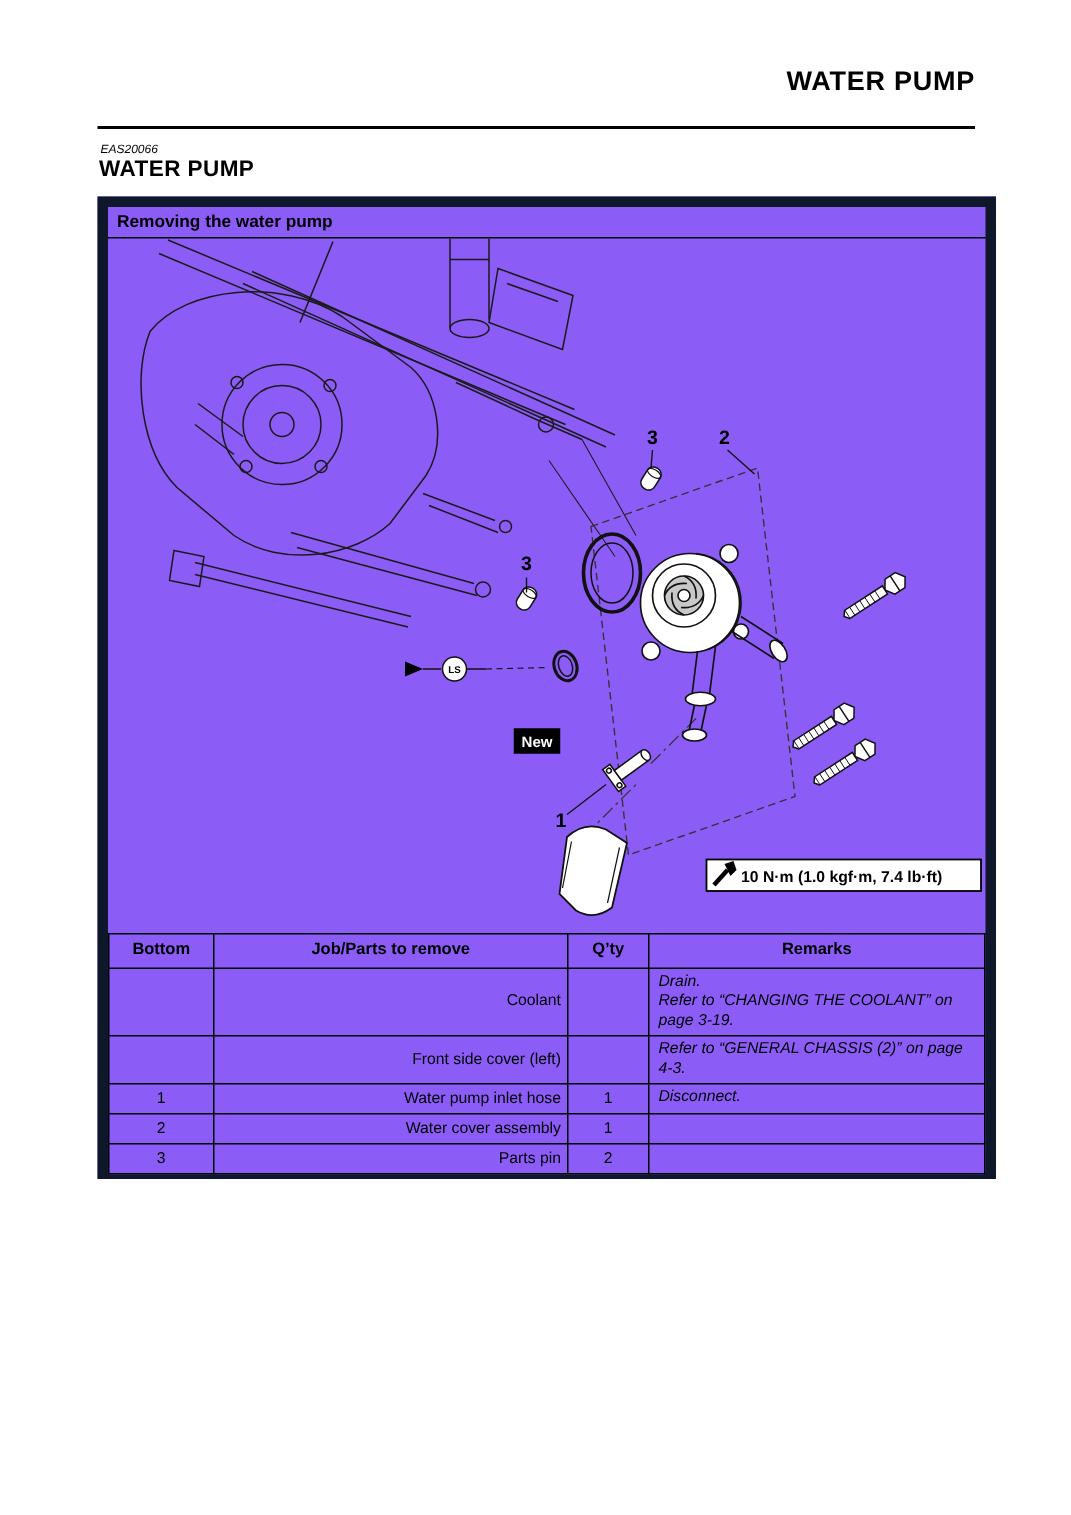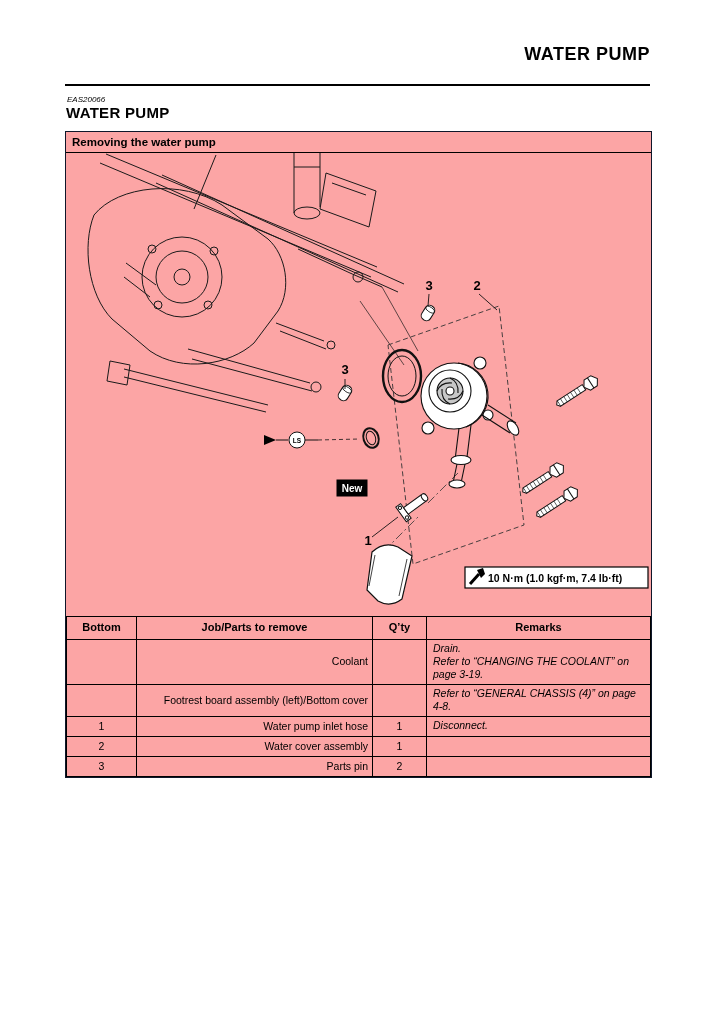--- a/index.html
+++ b/index.html
@@ -15,21 +15,21 @@
     position:absolute; top:84px; left:65px; width:585px;
     border-top:2px solid #000; height:0;
   }
   .eas-code { position:absolute; top:95px; left:67px; font-size:8px;font-style:italic; }
   .section-title {
     position:absolute; top:104px; left:66px; margin:0;
     font-size:15px; font-weight:bold; letter-spacing:0.3px;
   }
   .figure-box {
     position:absolute; top:131px; left:65px; width:585px;
-    border:1px solid #0f172a; background:#fca5a5;
+    border:7px solid #0f172a; background:#8b5cf6;
   }
   .figure-title {
     font-weight:bold; font-size:11.5px; padding:4px 6px;
     border-bottom:1px solid #000;
   }
   .diagram { position:relative; height:463px; }
   .diagram svg { display:block; }
 
   table.parts-table {
     width:100%; border-collapse:collapse; table-layout:fixed;
@@ -242,23 +242,23 @@
       <tbody>
         <tr class="row-tall">
           <td class="order-cell"></td>
           <td class="job-cell">Coolant</td>
           <td class="qty-cell"></td>
           <td class="remarks-cell">Drain.
 Refer to “CHANGING THE COOLANT” on page 3-19.</td>
         </tr>
         <tr class="row-med">
           <td class="order-cell"></td>
-          <td class="job-cell">Footrest board assembly (left)/Bottom cover</td>
+          <td class="job-cell">Front side cover (left)</td>
           <td class="qty-cell"></td>
-          <td class="remarks-cell">Refer to “GENERAL CHASSIS (4)” on page 4-8.</td>
+          <td class="remarks-cell">Refer to “GENERAL CHASSIS (2)” on page 4-3.</td>
         </tr>
         <tr class="row-short">
           <td class="order-cell">1</td>
           <td class="job-cell">Water pump inlet hose</td>
           <td class="qty-cell">1</td>
           <td class="remarks-cell">Disconnect.</td>
         </tr>
         <tr class="row-short">
           <td class="order-cell">2</td>
           <td class="job-cell">Water cover assembly</td>

